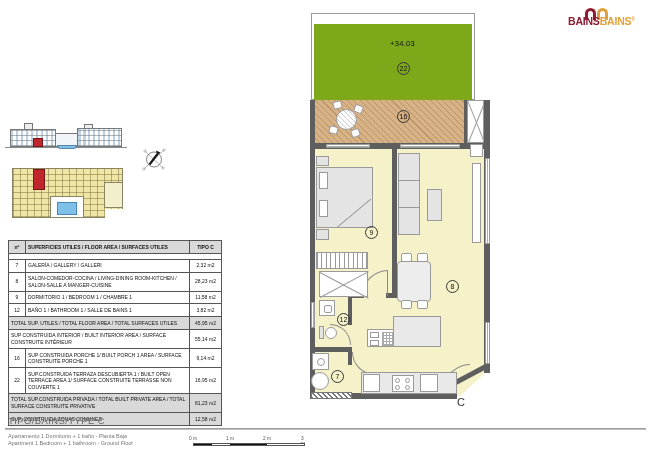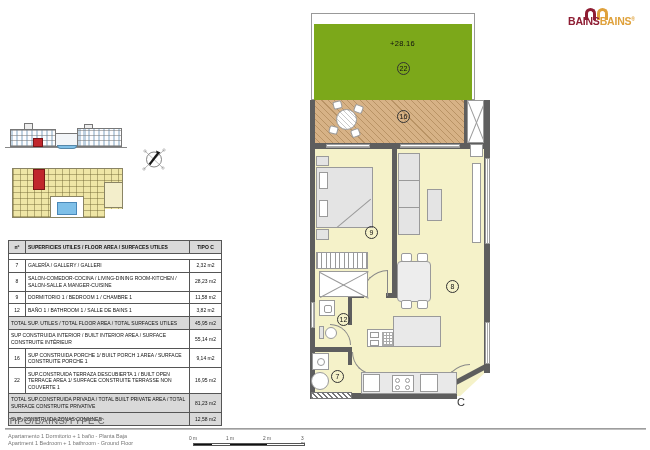--- a/index.html
+++ b/index.html
@@ -134,21 +134,21 @@
   <div class="abs" style="left:92.5px;top:41px;width:18px;height:8.5px;background:#fff;"></div>
   <div class="abs" style="left:38px;top:28px;width:34px;height:21.5px;background:#fff;border:0.6px solid #8a8464;"></div>
   <div class="abs" style="left:45px;top:34px;width:20px;height:13px;background:var(--pool-blue,#7FC0E8);border:0.6px solid #4a88b8;"></div>
   <div class="abs" style="left:21px;top:1px;width:12px;height:21px;background:var(--highlight-red,#C0272D);border:0.6px solid #7a1518;"></div>
 </div>
 
 <div class="abs" style="left:0;top:0;width:650px;height:450px;">
 
   <div class="parapet" style="left:311px;top:13px;width:164px;height:87px;"></div>
   <div class="grass" style="left:314px;top:24px;width:158px;height:76px;"></div>
-  <div class="lvl" style="left:390px;top:39px;">+28.16</div>
+  <div class="lvl" style="left:390px;top:39px;">+34.03</div>
   <div class="circ" style="left:397px;top:62px;">22</div>
 
   <div class="porch" style="left:313px;top:100px;width:151px;height:43px;"></div>
   <div class="wall" style="left:310px;top:100px;width:5px;height:43px;"></div>
   <div class="wall" style="left:464px;top:100px;width:3px;height:43px;"></div>
   <div class="furn furn-w" style="left:467px;top:100px;width:17px;height:43px;">
     <div class="xline" style="left:0;top:0;width:45px;transform:rotate(68deg);"></div>
     <div class="xline" style="left:0;top:42px;width:45px;transform:rotate(-68deg);"></div>
   </div>
   <div class="wall" style="left:484px;top:100px;width:6px;height:43px;"></div>

